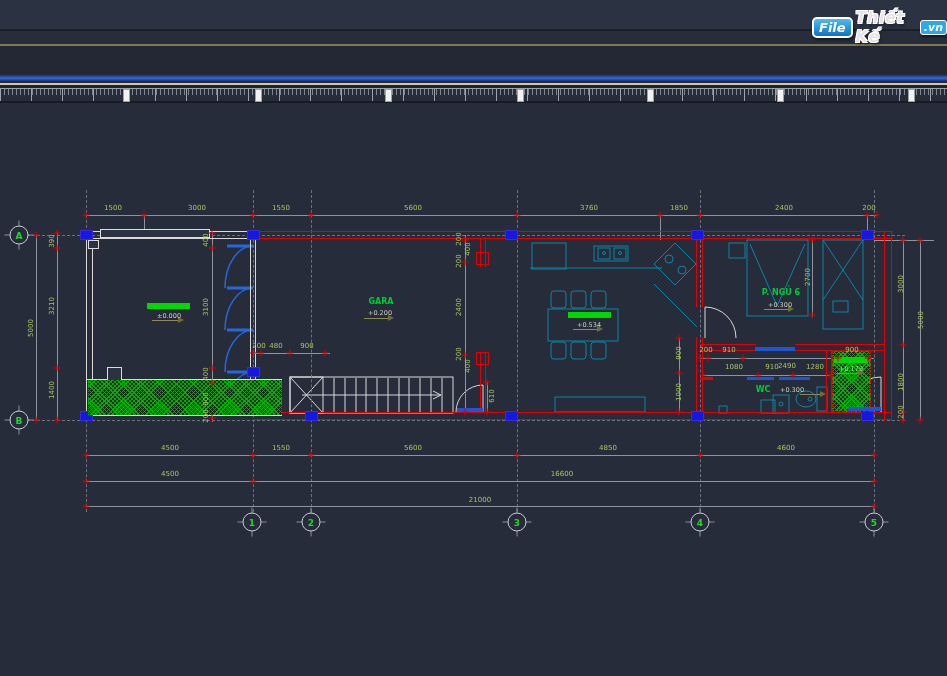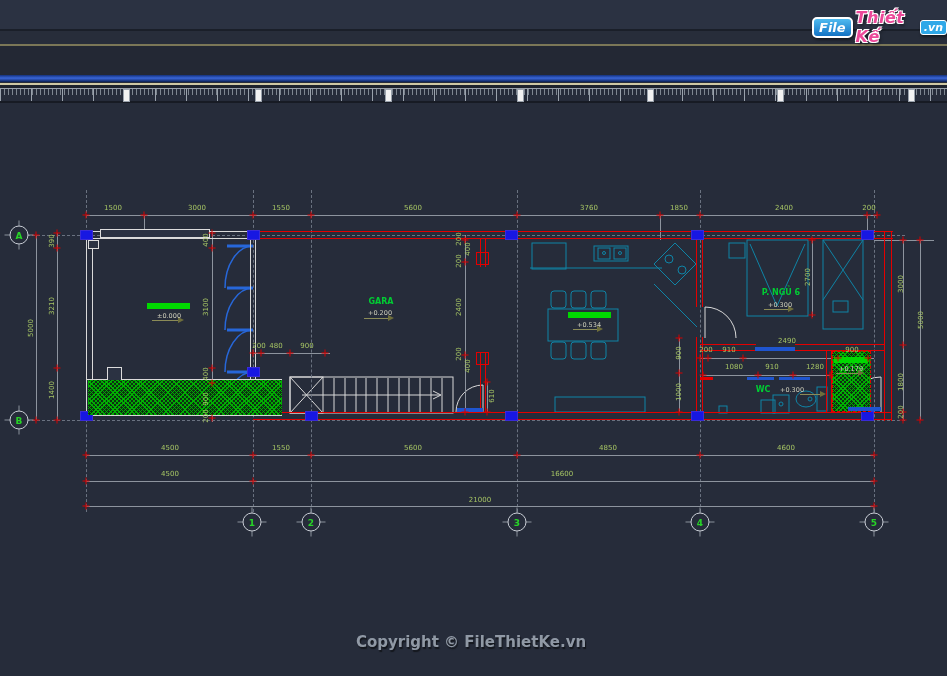--- a/index.html
+++ b/index.html
@@ -52,21 +52,21 @@
     color:#27d427;font-weight:bold;font-size:9px;background:#262c3a;z-index:5;}
   .bubw{position:absolute;width:29px;height:29px;transform:translate(-50%,-50%);
     background:
       linear-gradient(#8a919b,#8a919b) center/29px 1px no-repeat,
       linear-gradient(#8a919b,#8a919b) center/1px 29px no-repeat;}
   
   #logo{position:absolute;left:812px;top:8px;display:flex;align-items:center;gap:3px;z-index:9;}
   #logo .fbox{background:linear-gradient(#4fbbf0,#1272c4);color:#fff;border:2px solid #fff;
     border-radius:5px;padding:1px 5px;font-weight:bold;font-style:italic;font-size:13px;
     box-shadow:1px 2px 3px rgba(0,0,0,.45);}
-  #logo .brand{color:#ec4899;font-weight:bold;font-style:italic;font-size:16px;letter-spacing:.5px;
+  #logo .brand{color:#e5e5e5;font-weight:bold;font-style:italic;font-size:16px;letter-spacing:.5px;
     text-shadow:-1px -1px 0 #fff,1px -1px 0 #fff,-1px 1px 0 #fff,1px 1px 0 #fff,2px 3px 3px rgba(0,0,0,.4);}
   #logo .vnbox{background:#2fa8e8;color:#fff;border:1.5px solid #fff;border-radius:3px;
     padding:0 3px;font-weight:bold;font-style:italic;font-size:11px;box-shadow:1px 2px 3px rgba(0,0,0,.45);}
   #title{position:absolute;left:500px;top:568px;transform:translate(-50%,-50%);
     color:#1bd41b;font-size:17px;font-weight:bold;letter-spacing:.5px;white-space:nowrap;
     border-bottom:2px solid #1bd41b;padding:0 4px 3px 4px;}
   #copyright{position:absolute;left:471px;top:642px;transform:translate(-50%,-50%);
     color:#9099a5;font-size:15px;font-weight:bold;white-space:nowrap;
     text-shadow:1px 2px 1px #14171d;}
 </style>
@@ -146,21 +146,20 @@
         <line x1="227" y1="246" x2="253" y2="246" stroke-width="3"></line>
       <path d="M253,288 A28,42 0 0 0 225,330"></path>
         <line x1="227" y1="288" x2="253" y2="288" stroke-width="3"></line>
       <path d="M253,330 A28,42 0 0 0 225,372"></path>
         <line x1="227" y1="330" x2="253" y2="330" stroke-width="3"></line>
       <path d="M253,372 A28,42 0 0 0 225,414"></path>
         <line x1="227" y1="372" x2="253" y2="372" stroke-width="3"></line>
     </g>
   </svg>
 
-  <div id="copyright">Copyright © FileThietKe.vn</div>
 <div class="gv" style="left: 86px; top: 190px; width: 0px; height: 322px;"></div>
     <div class="gv" style="left: 253px; top: 190px; width: 0px; height: 322px;"></div>
     <div class="gv" style="left: 311px; top: 190px; width: 0px; height: 322px;"></div>
     <div class="gv" style="left: 517px; top: 190px; width: 0px; height: 322px;"></div>
     <div class="gv" style="left: 700px; top: 190px; width: 0px; height: 322px;"></div>
     <div class="gv" style="left: 874px; top: 190px; width: 0px; height: 322px;"></div>
     <div class="gh" style="left: 12px; top: 235px; width: 893px; height: 0px;"></div>
     <div class="gh" style="left: 12px; top: 420px; width: 893px; height: 0px;"></div>
     <div class="dl" style="left: 86px; top: 215px; width: 791px; height: 1px;"></div>
     <div class="dl" style="left: 86px; top: 455px; width: 788px; height: 1px;"></div>
@@ -364,21 +363,21 @@
     <span class="dim v" style="left: 468px; top: 366px;">400</span>
     <span class="dim" style="left: 259px; top: 346px;">200</span>
     <span class="dim" style="left: 276px; top: 346px;">480</span>
     <span class="dim" style="left: 307px; top: 346px;">900</span>
     <span class="dim v" style="left: 492px; top: 396px;">610</span>
     <span class="dim v" style="left: 679px; top: 353px;">900</span>
     <span class="dim v" style="left: 679px; top: 392px;">1000</span>
     <span class="dim v" style="left: 808px; top: 277px;">2700</span>
     <span class="dim" style="left: 706px; top: 350px;">200</span>
     <span class="dim" style="left: 729px; top: 350px;">910</span>
-    <span class="dim" style="left: 787px; top: 341px;">2490</span>
+    <span class="dim" style="left: 787px; top: 366px;">2490</span>
     <span class="dim" style="left: 852px; top: 350px;">900</span>
     <span class="dim" style="left: 734px; top: 367px;">1080</span>
     <span class="dim" style="left: 772px; top: 367px;">910</span>
     <span class="dim" style="left: 815px; top: 367px;">1280</span>
     <span class="dim lbl" style="left: 381px; top: 302px;">GARA</span>
     <span class="dim lvl" style="left: 380px; top: 313px;">+0.200</span>
     <span class="dim lbl" style="left: 781px; top: 293px;">P. NGỦ 6</span>
     <span class="dim lvl" style="left: 780px; top: 305px;">+0.300</span>
     <span class="dim lbl" style="left: 763px; top: 390px;">WC</span>
     <span class="dim lvl" style="left: 792px; top: 390px;">+0.300</span>

